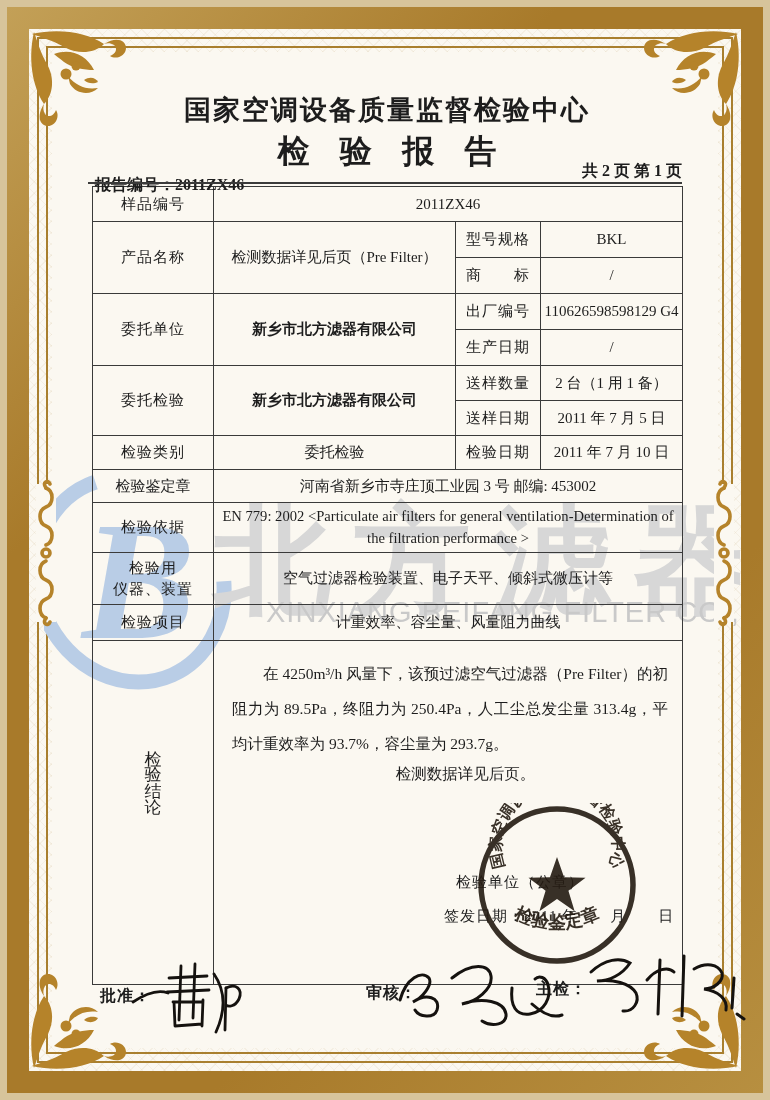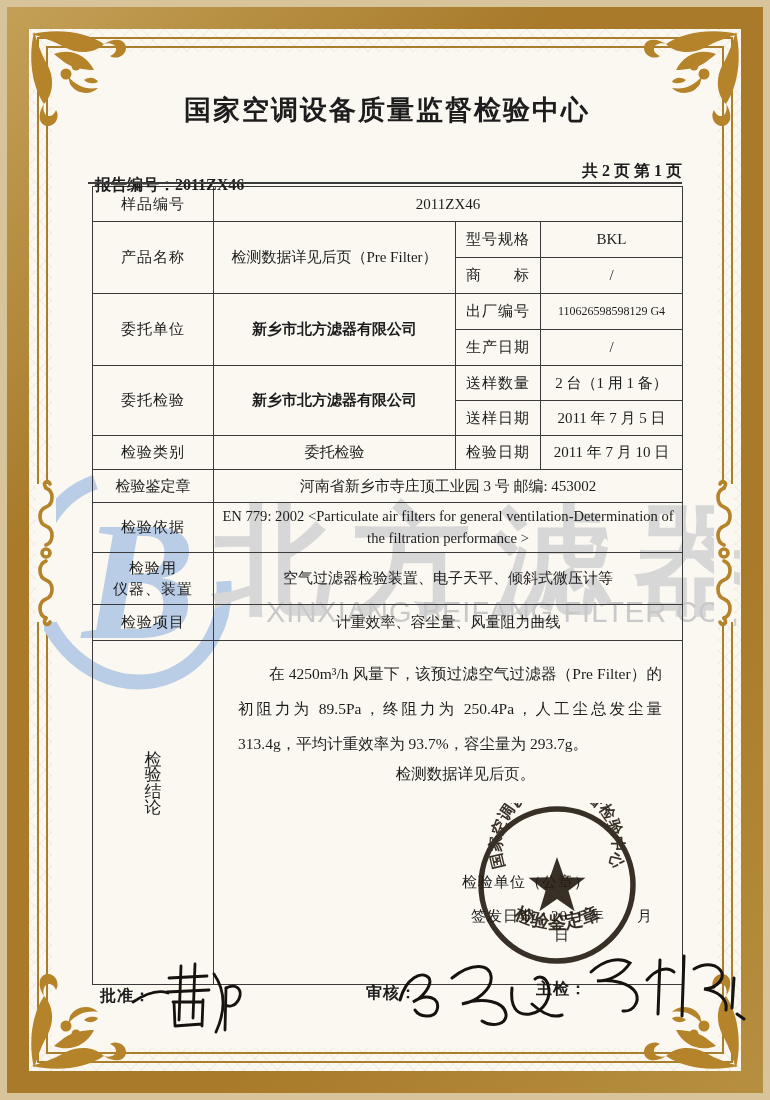--- a/index.html
+++ b/index.html
@@ -35,21 +35,21 @@
   .org-title{top:92px;font-size:27px;font-weight:700;letter-spacing:2px;}
   .report-title{top:130px;font-size:32px;font-weight:700;letter-spacing:0.95em;text-indent:0.95em;}
   .meta-line{position:absolute;left:95px;top:161px;width:587px;z-index:3;font-size:16px;}
   .meta-left{position:absolute;left:0;top:14px;font-weight:600;}
   .meta-right{position:absolute;right:0;top:0;font-weight:600;}
   .meta-rule{position:absolute;left:88px;top:182px;width:594px;height:2px;background:#3b3b3b;z-index:3;}
   
   table.rpt{position:absolute;left:92px;top:186px;width:590px;border-collapse:collapse;
             table-layout:fixed;z-index:2;background:transparent;font-size:15px;}
   table.rpt td{border:1.6px solid #3a3a3a;text-align:center;vertical-align:middle;
-               padding:0 8px;overflow:hidden;}
+               padding:0 2px;overflow:hidden;}
   td.lbl{letter-spacing:1px;}
   td.left-val{text-align:left;padding-left:14px;}
   .strong{font-weight:700;}
   td.basis-val{font-size:14.6px;line-height:1.45;padding:2px 8px;}
   .two-line{line-height:1.35;}
   .concl-cell{vertical-align:top !important;position:relative;}
   .concl-inner{position:relative;width:100%;height:343px;}
   .concl-label-wrap{position:relative;height:343px;}
   .concl-label{position:absolute;left:50%;transform:translateX(-50%);top:96px;
                writing-mode:vertical-rl;font-size:17px;letter-spacing:16px;white-space:nowrap;}
@@ -123,20 +123,21 @@
       <g stroke="#b9cde6" fill="none">
         <ellipse cx="86" cy="128" rx="92" ry="104" stroke-width="15" stroke-dasharray="430 220" stroke-dashoffset="-40" transform="rotate(-24 86 128)"></ellipse>
       </g>
       <text x="38" y="186" font-family="Liberation Serif, DejaVu Serif, serif" font-style="italic" font-weight="700" font-size="170" fill="#b9cde6">B</text>
     </svg>
     <div class="wm-cn">北方滤器</div>
     <div class="wm-en">XINXIANG BEIFANG FILTER CO.,LTD.</div>
   </div>
 
   <div class="hdr org-title" style="position:absolute">国家空调设备质量监督检验中心</div>
+  <div class="hdr report-title" style="position:absolute">检验报告</div>
   <div class="meta-line">
     <span class="meta-left">报告编号：2011ZX46</span>
     <span class="meta-right">共 2 页 第 1 页</span>
   </div>
   <div class="meta-rule"></div>
 
   <table class="rpt">
     <colgroup>
         <col style="width:121px">
         <col style="width:242px">
@@ -155,21 +156,21 @@
       <td>BKL</td>
     </tr>
     <tr style="height:36px">
       <td class="lbl">商　　标</td>
       <td>/</td>
     </tr>
     <tr style="height:36px">
       <td class="lbl" rowspan="2">委托单位</td>
       <td rowspan="2" class="strong">新乡市北方滤器有限公司</td>
       <td class="lbl">出厂编号</td>
-      <td style="font-size:12px">110626598598129 G4</td>
+      <td style="font-size:15px">110626598598129 G4</td>
     </tr>
     <tr style="height:36px">
       <td class="lbl">生产日期</td>
       <td>/</td>
     </tr>
     <tr style="height:35px">
       <td class="lbl" rowspan="2">委托检验</td>
       <td rowspan="2" class="strong">新乡市北方滤器有限公司</td>
       <td class="lbl">送样数量</td>
       <td>2 台（1 用 1 备）</td>

